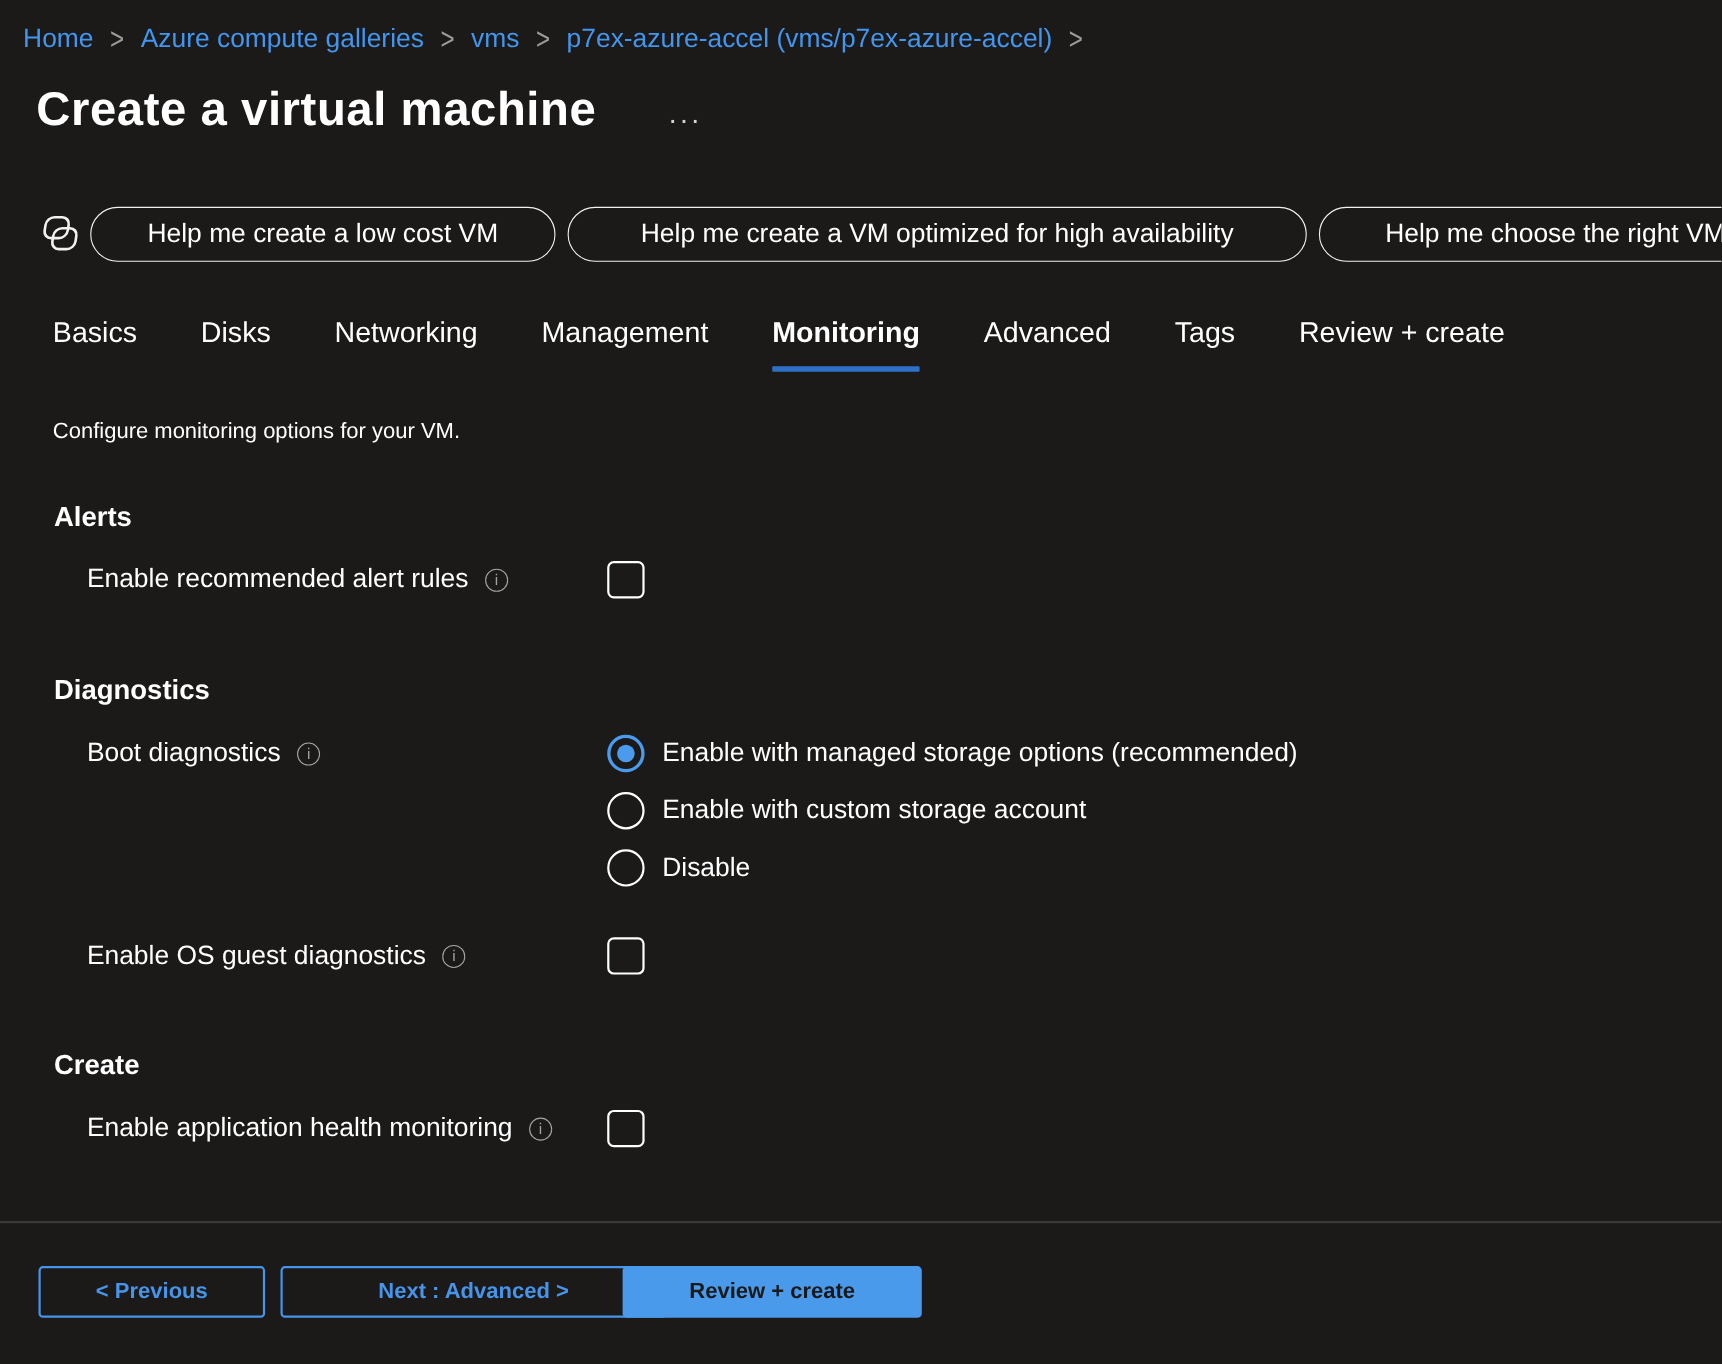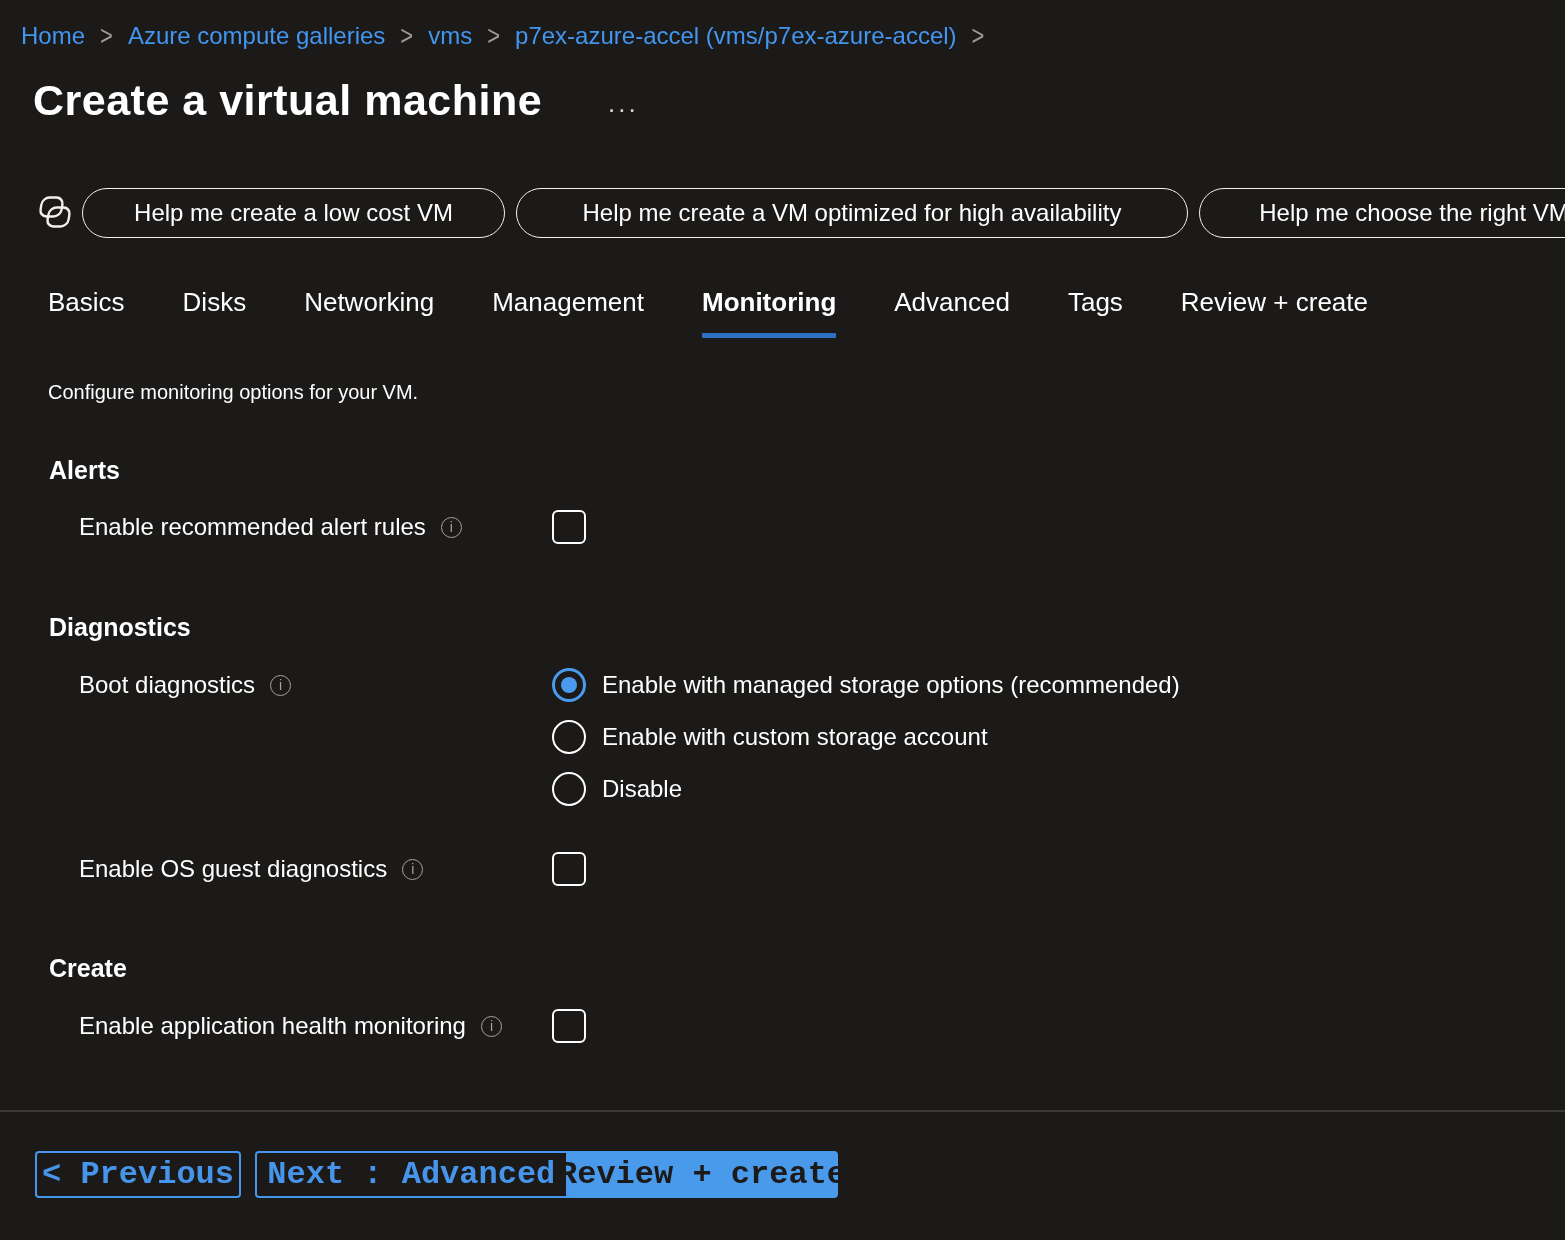--- a/index.html
+++ b/index.html
@@ -95,21 +95,21 @@
   }
   .radio-option.selected .radio-circle { border:3px solid #4a9aee; }
   .radio-dot { width:16px; height:16px; border-radius:50%; background:#4a9aee; display:none; }
   .radio-option.selected .radio-dot { display:block; }
   .radio-label { margin-left:16px; font-size:24px; white-space:nowrap; }
 
   
   .footer-divider { position:absolute; top:1110px; left:0; width:1565px; height:2px; background:#3a3938; }
   .footer-btn {
     position:absolute; top:1151px; height:47px;
-    font-size:32px; font-weight:600; font-family:Liberation Mono, monospace;
+    font-size:20px; font-weight:600; font-family:Liberation Sans, sans-serif;
     border-radius:4px; cursor:pointer;
     display:flex; align-items:center; justify-content:center; white-space:nowrap;
   }
   .btn-previous { left:35px;  width:206px; background:transparent; border:2px solid #4695eb; color:#4695eb; }
   .btn-next     { left:255px; width:351px; background:transparent; border:2px solid #4695eb; color:#4695eb; }
   .btn-review   { left:566px; width:272px; background:#4a9aec; border:none; color:#1b1a19; font-weight:bold; }
 </style>
 </head>
 <body>
 

